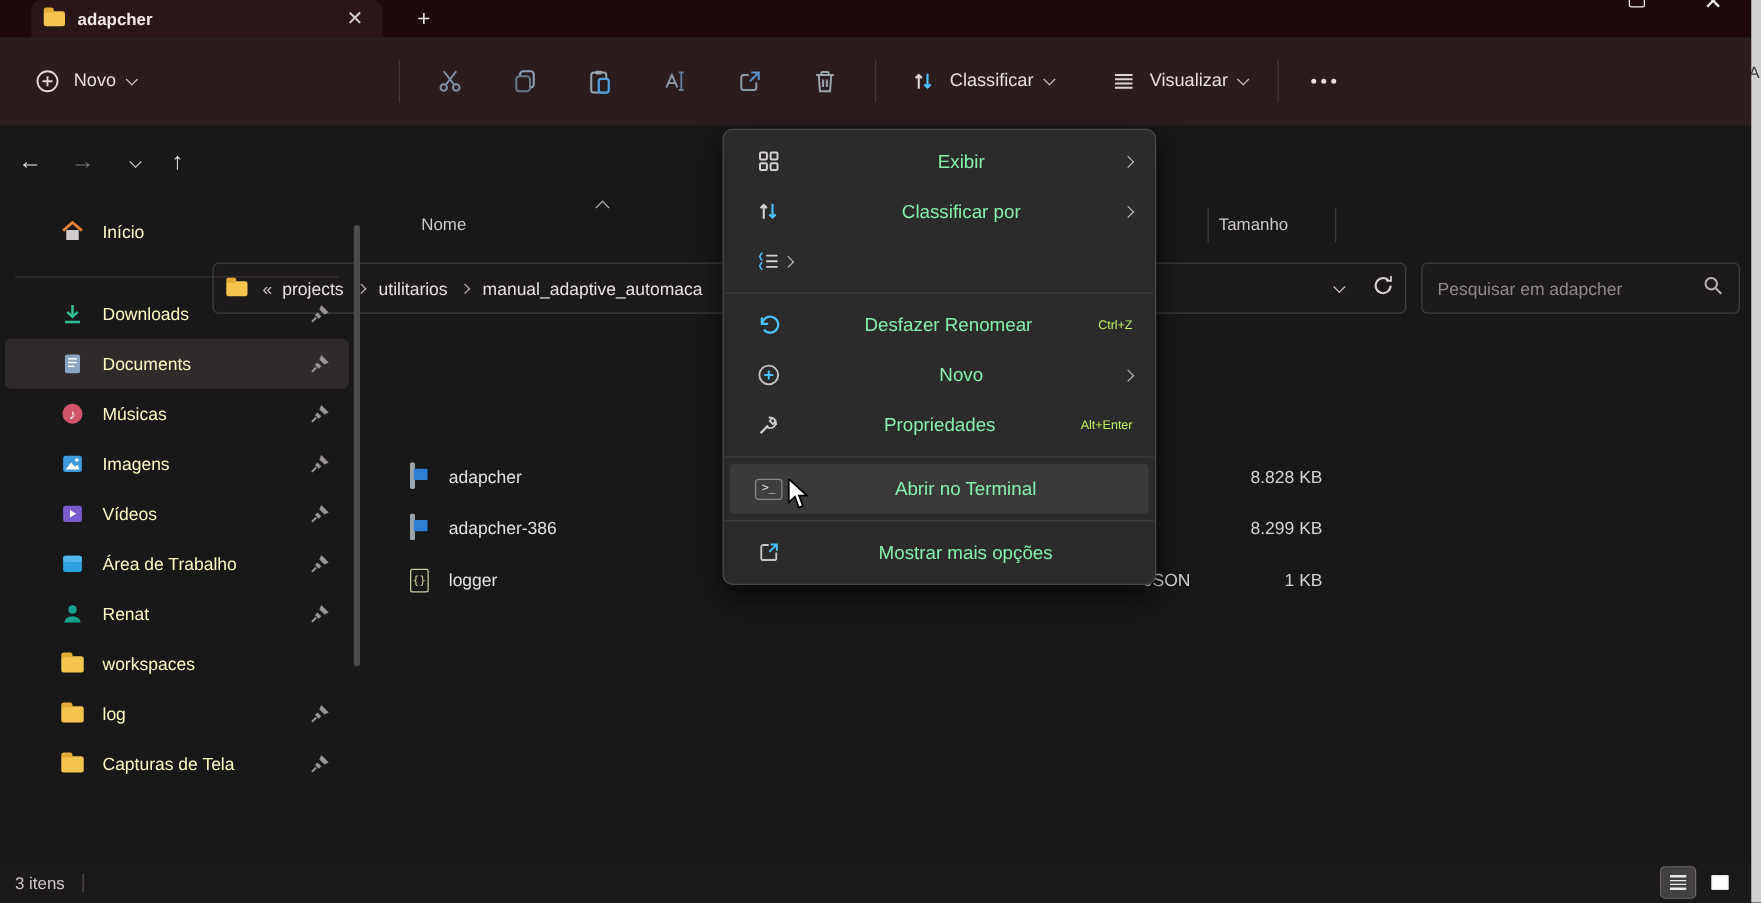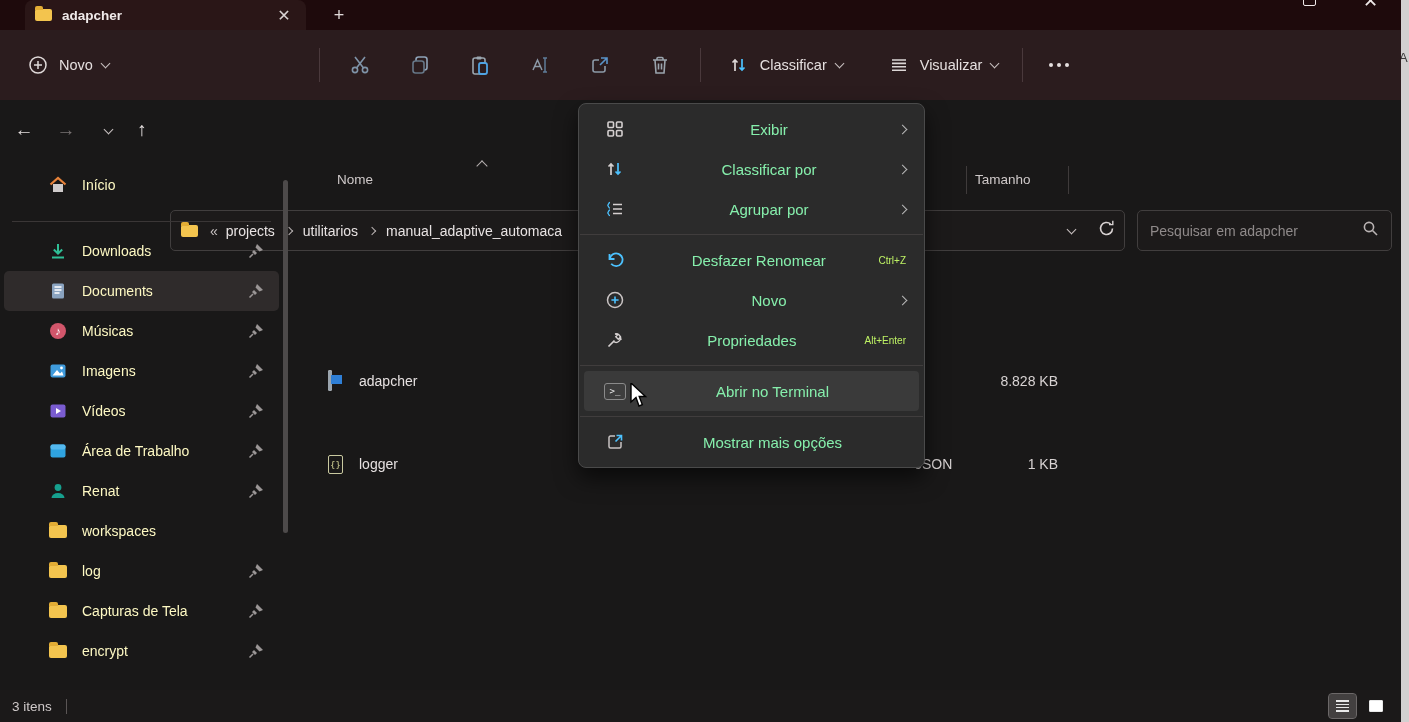--- a/index.html
+++ b/index.html
@@ -411,50 +411,42 @@
       <span class="side-label">Capturas de Tela</span>
       <span class="side-pin">
         <svg width="18" height="18" viewBox="0 0 18 18">
             <path d="M10 2 L16 8 L12.5 9.5 L8.5 5.5 Z" fill="#9a9595"></path>
             <path d="M7 8 L10 11 L8 13 L5 10 Z" fill="#9a9595"></path>
             <path d="M6 12 L2.5 15.5" stroke="#9a9595" stroke-width="1.6"></path>
           </svg>
       </span>
     </div>
 
-    <div class="side-item">
-      <span class="side-ic">
-          <span class="sfolder"></span>
-        </span>
-      <span class="side-label">encrypt</span>
-      <span class="side-pin">
-        <svg width="18" height="18" viewBox="0 0 18 18">
-            <path d="M10 2 L16 8 L12.5 9.5 L8.5 5.5 Z" fill="#9a9595"></path>
-            <path d="M7 8 L10 11 L8 13 L5 10 Z" fill="#9a9595"></path>
-            <path d="M6 12 L2.5 15.5" stroke="#9a9595" stroke-width="1.6"></path>
-          </svg>
-      </span>
-    </div>
   </div>
   <div class="side-scroll"></div>
 
   <div class="main">
     <div class="col-head">
       <span class="sort-ind"></span>
       <span class="col-name">Nome</span>
       <div class="col-div" style="left:676px"></div>
       <span class="col-size">Tamanho</span>
       <div class="col-div" style="left:778px"></div>
     </div>
 
     <div class="file-row" style="top:202px">
       <span class="file-ic"><span class="appicon"></span></span>
       <span class="file-name">adapcher</span>
       <span class="file-size">8.828 KB</span>
     </div>
+    <div class="file-row" style="top:243px">
+      <span class="file-ic"><span class="appicon"></span></span>
+      <span class="file-name">adapcher-386</span>
+      <span class="file-size">8.299 KB</span>
+    </div>
     <div class="file-row" style="top:285px">
       <span class="file-ic">
           <span class="jsonicon">{}</span>
         </span>
       <span class="file-name">logger</span>
       <span class="file-type">JSON</span>
       <span class="file-size">1 KB</span>
     </div>
   </div>
 
@@ -481,21 +473,20 @@
       <span class="mi-label">Classificar por</span>
       <span class="chev chev-right"></span>
     </div>
     <div class="mi">
       <span class="mi-ic">
         <svg width="20" height="20" viewBox="0 0 20 20" fill="none">
             <path d="M8 5.5h9M8 10h9M8 14.5h9" stroke="#d5d0d0" stroke-width="1.5"></path>
             <path d="M5 3.5 c-1.8 0 -1.2 2.5 -2.6 2.8 c1.4 .3 .8 2.8 2.6 2.8 M5 11 c-1.8 0 -1.2 2.5 -2.6 2.8 c1.4 .3 .8 2.8 2.6 2.8" stroke="#4cc2ff" stroke-width="1.3"></path>
           </svg>
       </span>
-      <span class="mi-label">Agrupar por</span>
       <span class="chev chev-right"></span>
     </div>
     <div class="ctx-sep"></div>
 
     <div class="mi">
       <span class="mi-ic">
         <svg width="20" height="20" viewBox="0 0 20 20" fill="none" stroke="#4cc2ff" stroke-width="1.8">
             <path d="M4.5 4 v5 h5"></path>
             <path d="M4.8 9 a6.4 6.4 0 1 1 1.4 4.8"></path>
           </svg>

